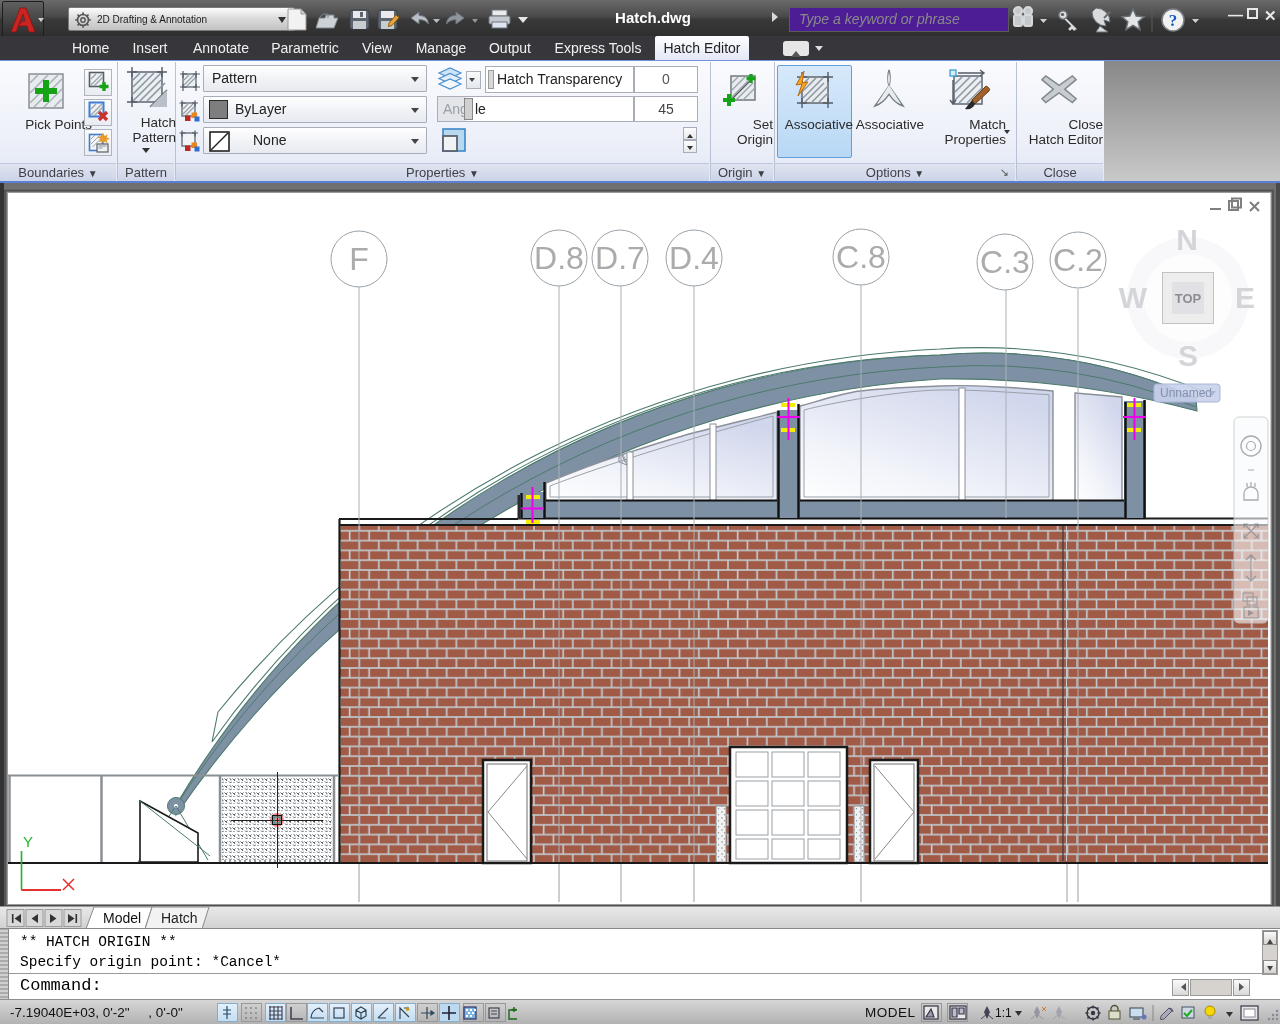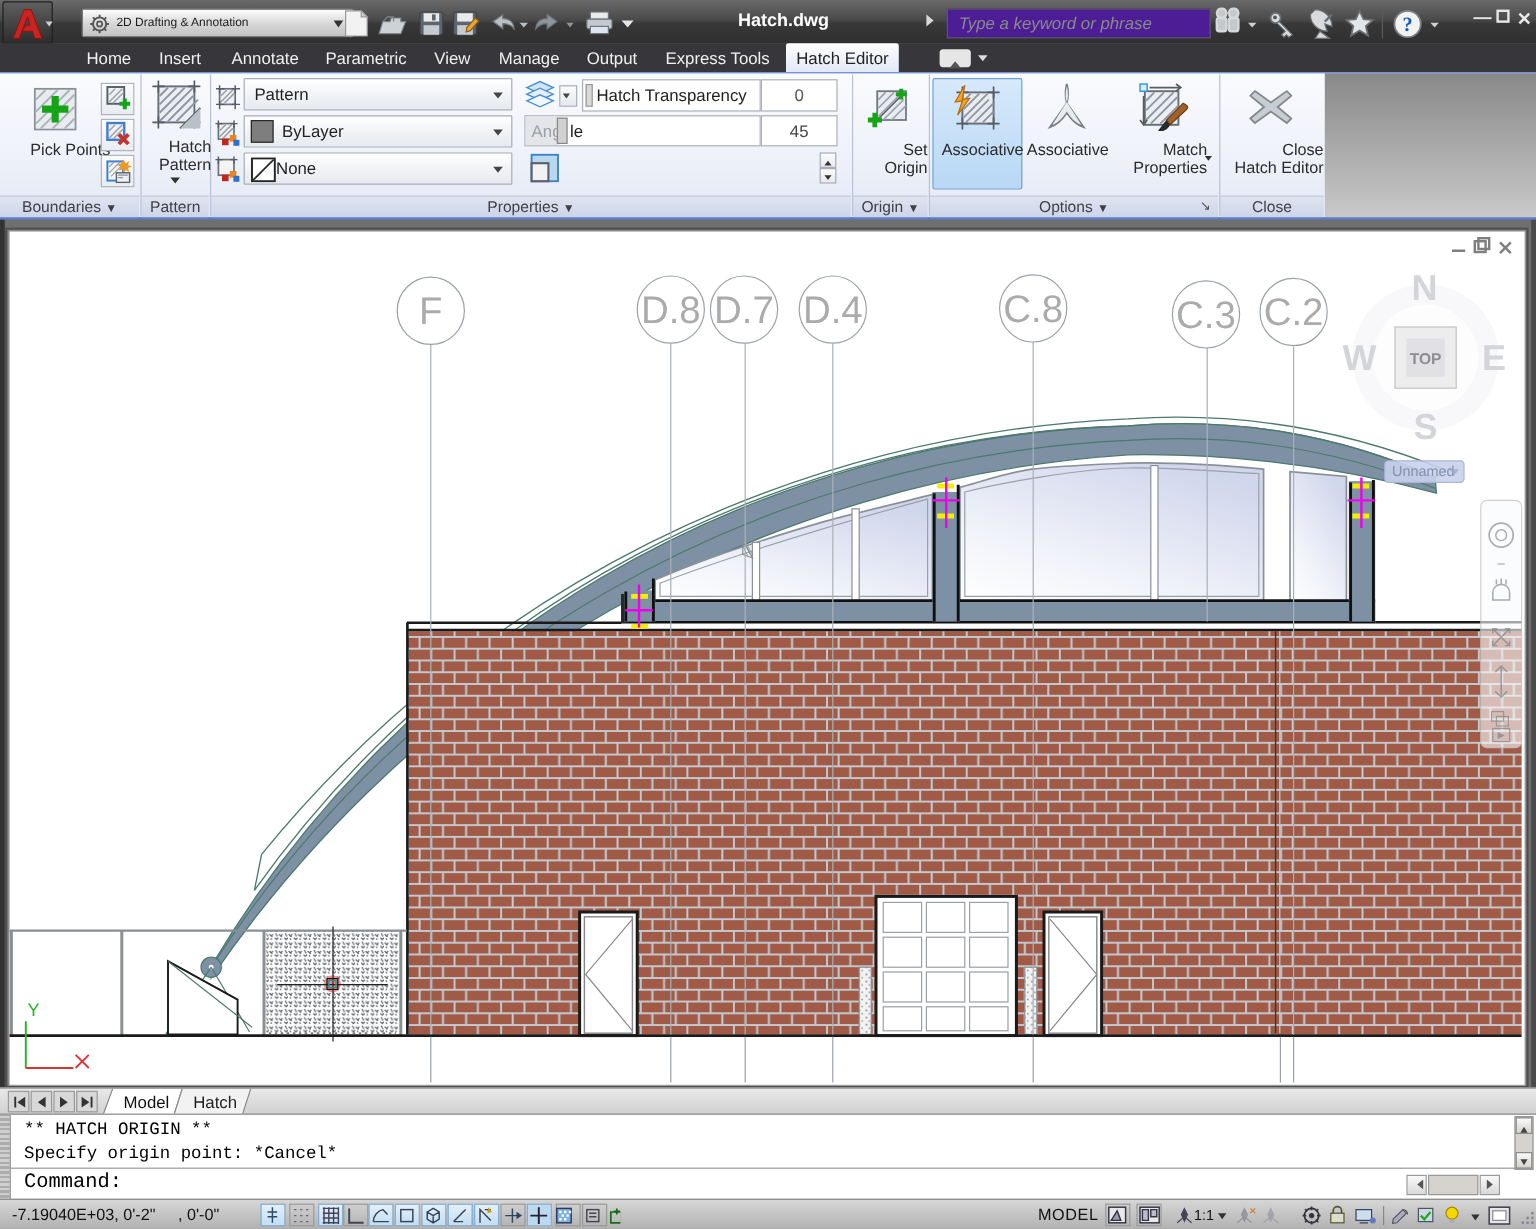--- a/index.html
+++ b/index.html
@@ -213,21 +213,21 @@
     <path d="M3 0.5 v6 M0.5 3 h6 M16 0.5 v6 M13 3 h6" stroke="#555c66" stroke-width="1.2"></path>
     <rect x="12.5" y="12.5" width="5.5" height="5.5" fill="#e8851f"></rect>
     <rect x="6" y="15.5" width="5.5" height="5.5" fill="#c0281e"></rect>
     <rect x="15.5" y="16.5" width="5" height="5" fill="#2e6fd0"></rect>
   </svg>
   <div class="combo" style="left:203px;top:65px;width:224px"><span style="margin-left:8px">Pattern</span><span class="arr"></span></div>
   <div class="combo" style="left:203px;top:96px;width:224px"><span style="position:absolute;left:5px;top:3px;width:19px;height:19px;background:#7e7e7e;border:1.5px solid #2a2a2a"></span><span style="margin-left:31px">ByLayer</span><span class="arr"></span></div>
   <div class="combo" style="left:203px;top:127px;width:224px"><svg style="position:absolute;left:5px;top:3px" width="21" height="21" viewBox="0 0 21 21">
         <rect x="1" y="1" width="19" height="19" fill="#fff" stroke="#222" stroke-width="1.6"></rect>
         <path d="M2 19 L19 2" stroke="#222" stroke-width="1.4"></path>
-      </svg><span style="margin-left:26px">None</span><span class="arr"></span></div>
+      </svg><span style="margin-left:49px">None</span><span class="arr"></span></div>
   <svg class="abs" style="left:437px;top:66px" width="26" height="25" viewBox="0 0 26 25">
     <g stroke="#4a8fd0" stroke-width="1.2">
     <path d="M2 7 l11-5 11 5 -11 5z" fill="#cfe4f4"></path>
     <path d="M2 12.5 l11-5 11 5 -11 5z" fill="#e4eef8"></path>
     <path d="M2 18 l11-5 11 5 -11 5z" fill="#f2f7fc"></path>
       </g>
   </svg>
   <div class="abs" style="left:466px;top:71px;width:15px;height:18px;background:linear-gradient(#fafafa,#e4e8ee);border:1px solid #aab0b8"></div>
   <div class="abs" style="left:469px;top:78px;width:0;height:0;border:3.5px solid transparent;border-top:4.5px solid #444"></div>
   <div class="field" style="left:485px;top:66px;width:149px;height:27px"><span style="position:absolute;left:2px;top:3px;width:6px;height:19px;background:#d8d8d8;border:1px solid #9a9a9a"></span><span style="margin-left:11px">Hatch Transparency</span></div>

